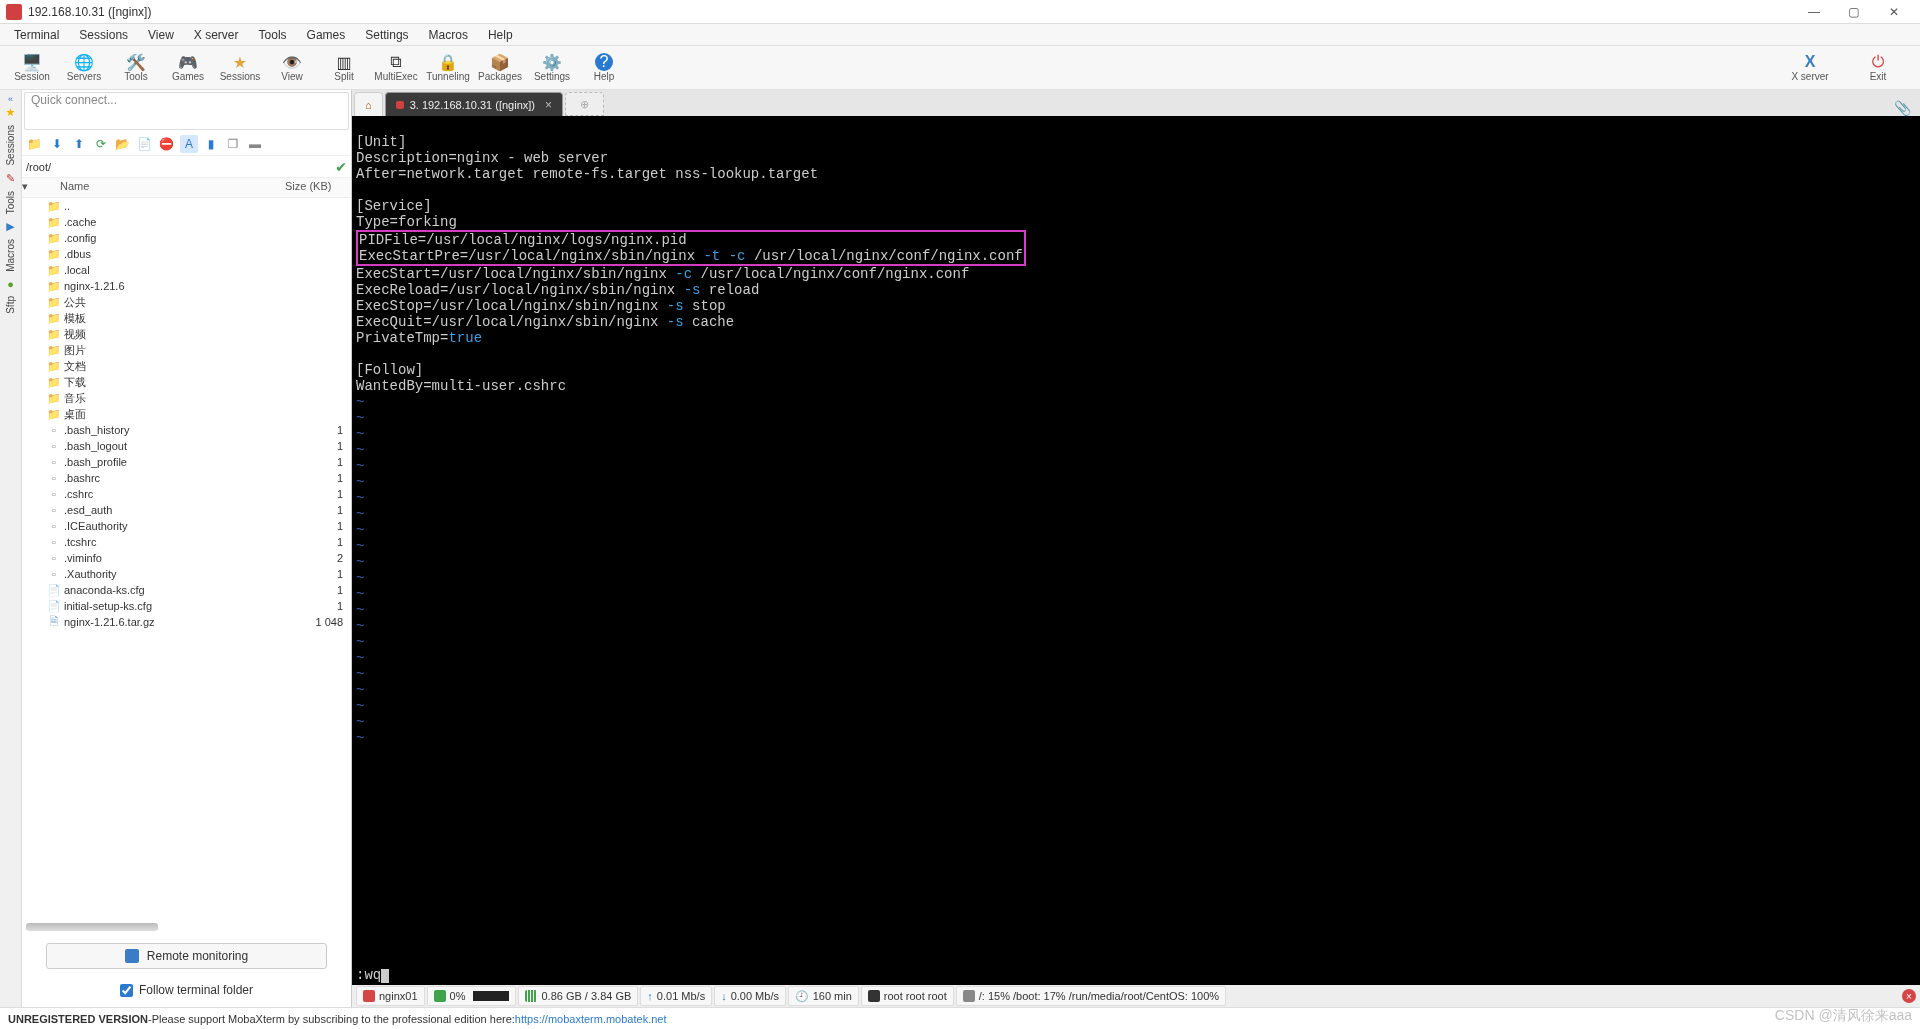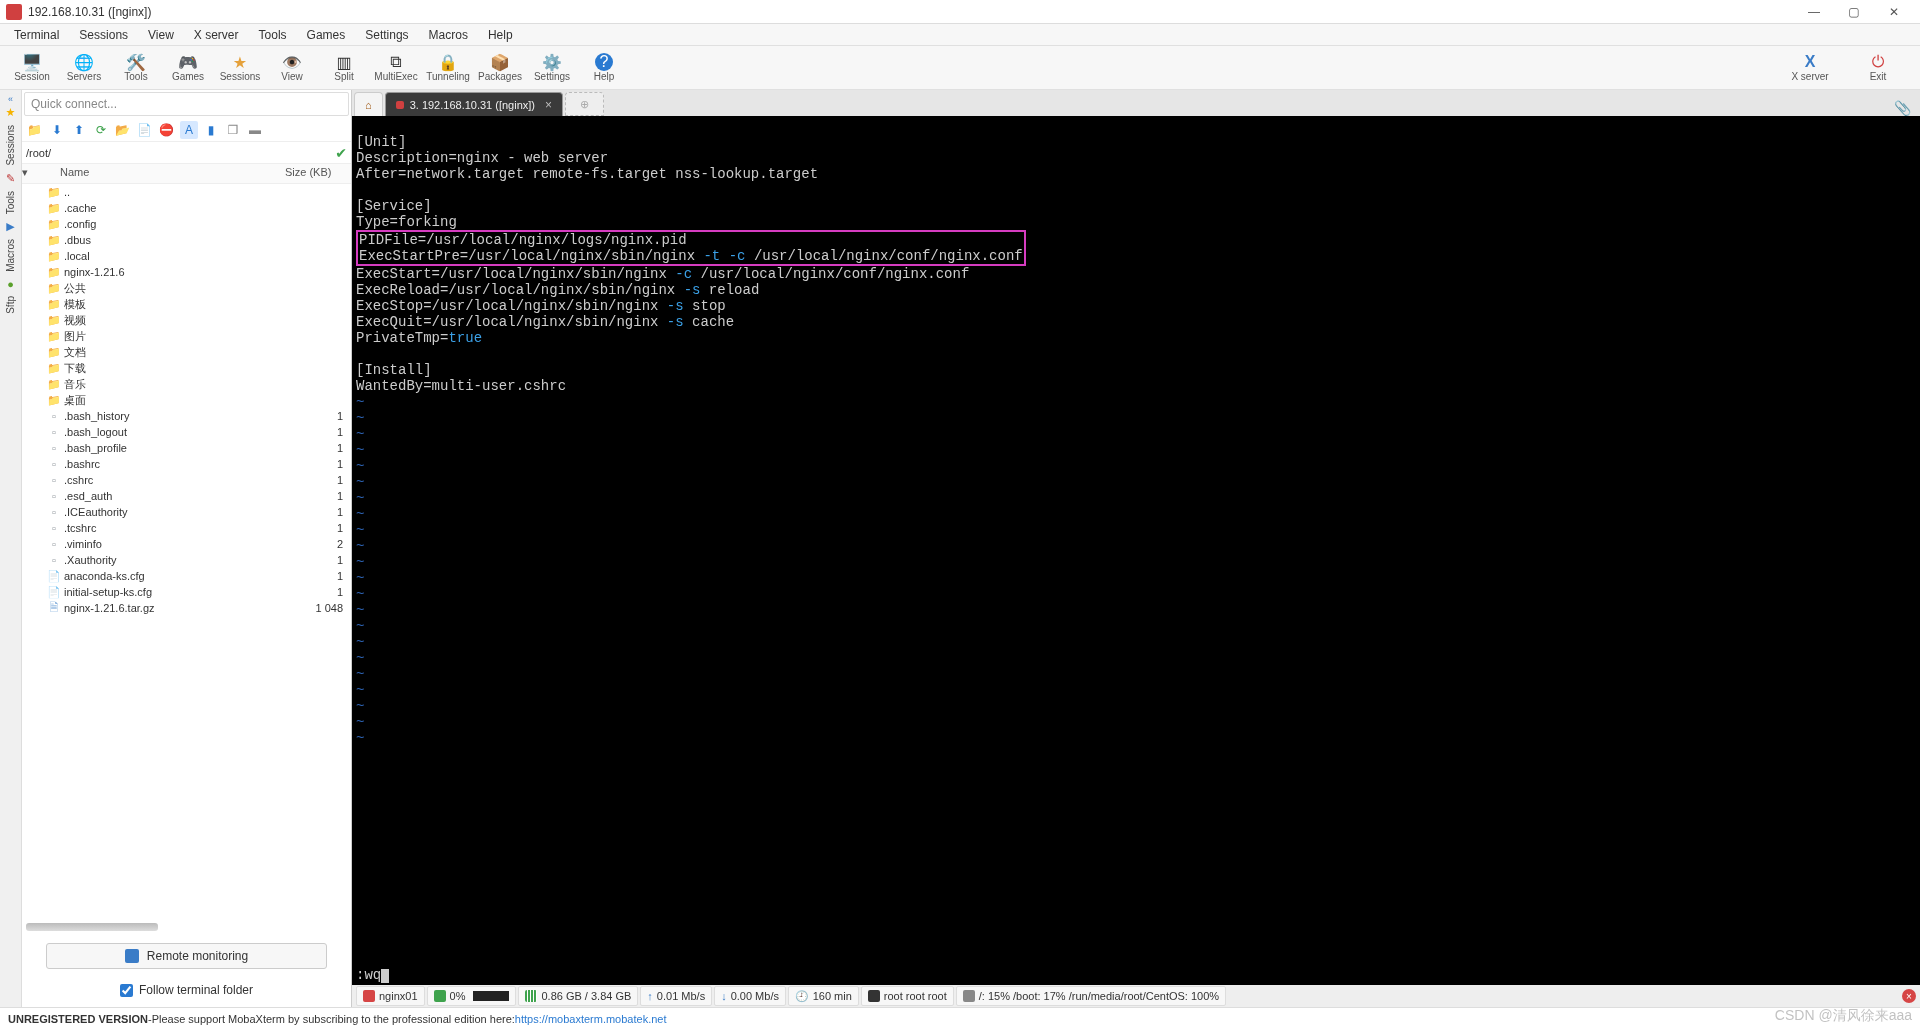--- a/index.html
+++ b/index.html
@@ -32,21 +32,21 @@
   .vtab-strip { width: 22px; background: #f0f0f0; border-right: 1px solid #ddd; display: flex; flex-direction: column; align-items: center; padding-top: 2px; gap: 0; }
   .vtab { writing-mode: vertical-rl; transform: rotate(180deg); font-size: 10px; padding: 6px 2px; cursor: default; color: #444; }
   .vtab-arrows { font-size: 9px; color: #3a7cc7; padding:2px 0;}
   .vtab-star { color:#f5b301; font-size:11px;}
   .vtab-pin  { color:#c04040; font-size:11px;}
   .vtab-blue { color:#3a7cc7; font-size:11px;}
   .vtab-green{ color:#5aa02c; font-size:11px;}
 
   
   .sidebar { width: 330px; background: #fff; border-right: 1px solid #ccc; display: flex; flex-direction: column; }
-  .quick-connect { height: 24px; display: flex; align-items: center; border: 1px solid #ddd; margin: 2px; border-radius: 2px; padding: 0 6px; color: #888; background:#fff;}
+  .quick-connect { height: 38px; display: flex; align-items: flex-start; border: 1px solid #ddd; margin: 2px; border-radius: 2px; padding: 0 6px; color: #888; background:#fff;}
   .mini-toolbar { height: 24px; display: flex; align-items: center; gap: 4px; padding: 0 4px; border-bottom: 1px solid #eee; }
   .mini-btn { width: 18px; height: 18px; display: inline-flex; align-items: center; justify-content: center; font-size: 12px; border-radius: 2px; cursor: default;}
   .c-folder{color:#d9a441;} .c-blue{color:#2a7ad1;} .c-green{color:#3fa34d;} .c-amber{color:#e5a13b;} .c-pink{color:#e06c9f;} .c-red{color:#d64545;} .c-gray{color:#888;} .c-sel{background:#d6e8ff;}
   .path-row { height: 22px; display: flex; align-items: center; padding: 0 4px; border-bottom: 1px solid #eee; font-size: 11px; }
   .path-row .path { flex: 1; color:#333;}
   .path-row .ok { color: #3fa34d; font-size: 14px; }
   .file-header { height: 20px; display: flex; border-bottom: 1px solid #eee; font-size: 11px; color: #555; background:#fafafa;}
   .fh-name { flex: 1; padding: 2px 24px; }
   .fh-size { width: 70px; text-align: left; padding: 2px 4px; }
   .fh-arrow{ width:14px; text-align:left; padding:2px 0;}
@@ -423,21 +423,21 @@
 <span class="plain">[Service]</span>
 <span class="plain">Type=forking</span>
 <span class="hl-box"><span class="plain">PIDFile=/usr/local/nginx/logs/nginx.pid</span>
 <span class="plain">ExecStartPre=/usr/local/nginx/sbin/nginx </span><span class="kw">-t -c</span><span class="plain"> /usr/local/nginx/conf/nginx.conf</span></span>
 <span class="plain">ExecStart=/usr/local/nginx/sbin/nginx </span><span class="kw">-c</span><span class="plain"> /usr/local/nginx/conf/nginx.conf</span>
 <span class="plain">ExecReload=/usr/local/nginx/sbin/nginx </span><span class="kw">-s</span><span class="plain"> reload</span>
 <span class="plain">ExecStop=/usr/local/nginx/sbin/nginx </span><span class="kw">-s</span><span class="plain"> stop</span>
 <span class="plain">ExecQuit=/usr/local/nginx/sbin/nginx </span><span class="kw">-s</span><span class="plain"> cache</span>
 <span class="plain">PrivateTmp=</span><span class="kw">true</span>
 <span class="plain"></span>
-<span class="plain">[Install]</span>
+<span class="plain">[Follow]</span>
 <span class="plain">WantedBy=multi-user.cshrc</span>
 <span class="tilde">~</span>
 <span class="tilde">~</span>
 <span class="tilde">~</span>
 <span class="tilde">~</span>
 <span class="tilde">~</span>
 <span class="tilde">~</span>
 <span class="tilde">~</span>
 <span class="tilde">~</span>
 <span class="tilde">~</span>

